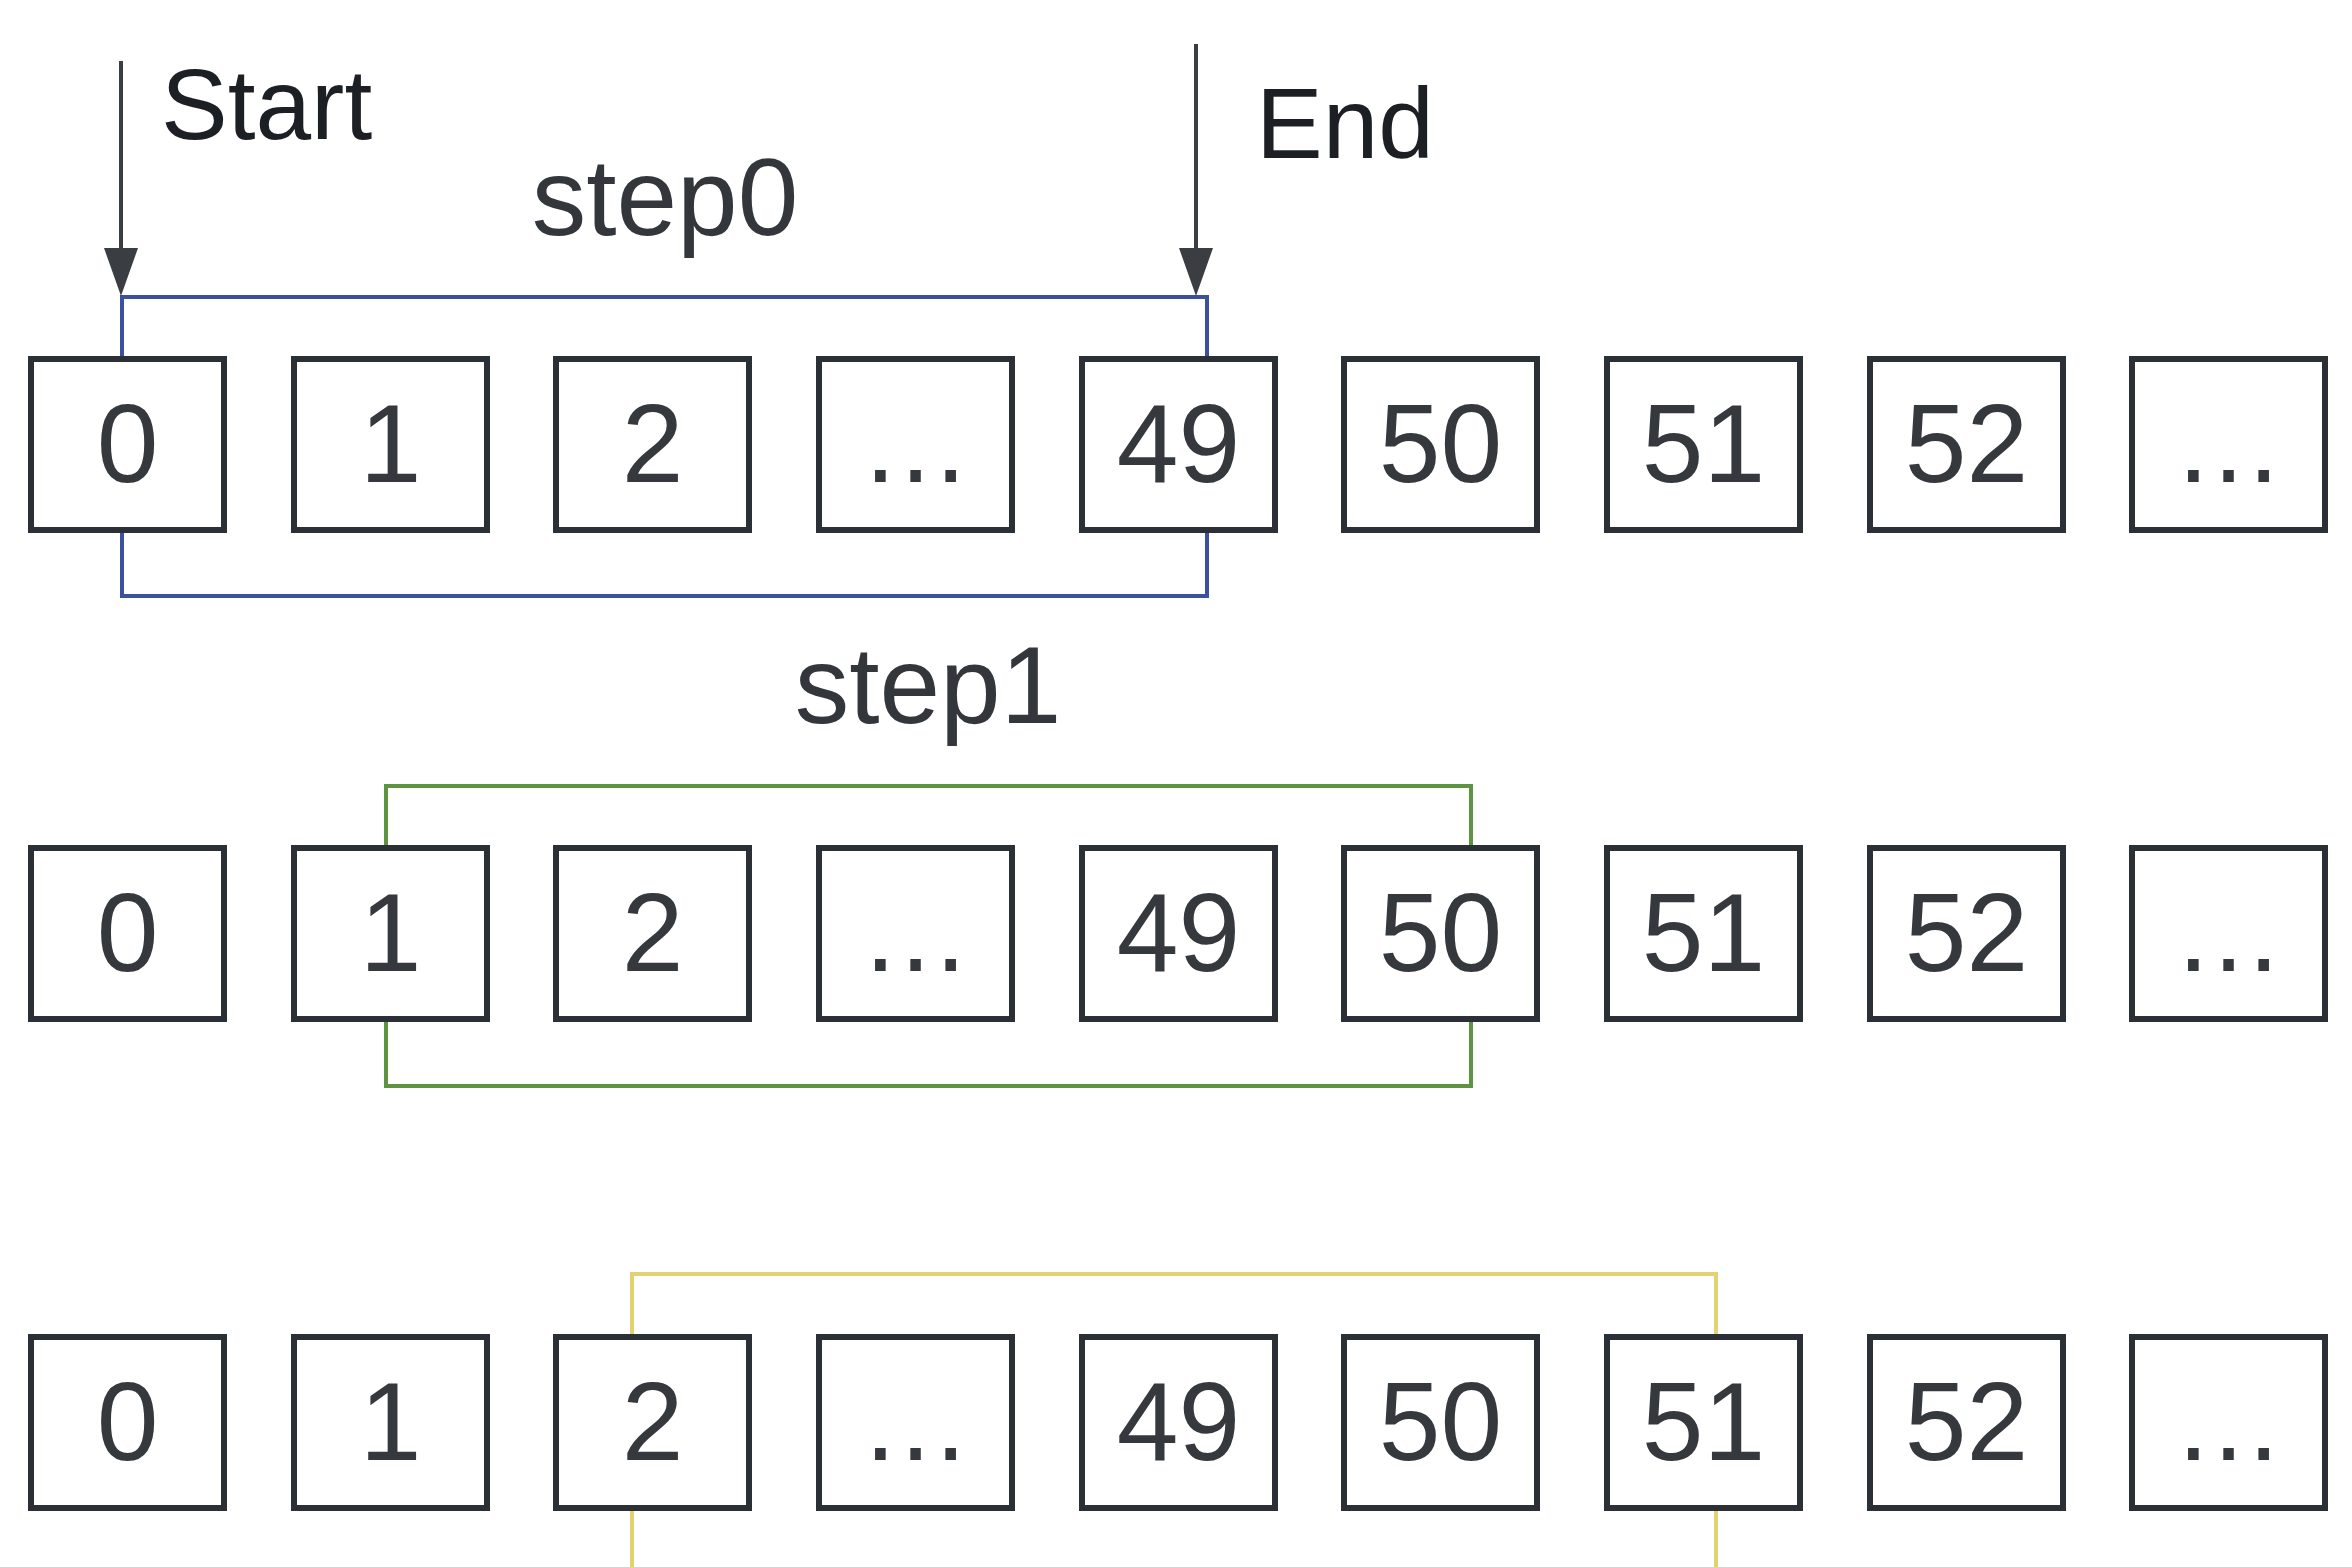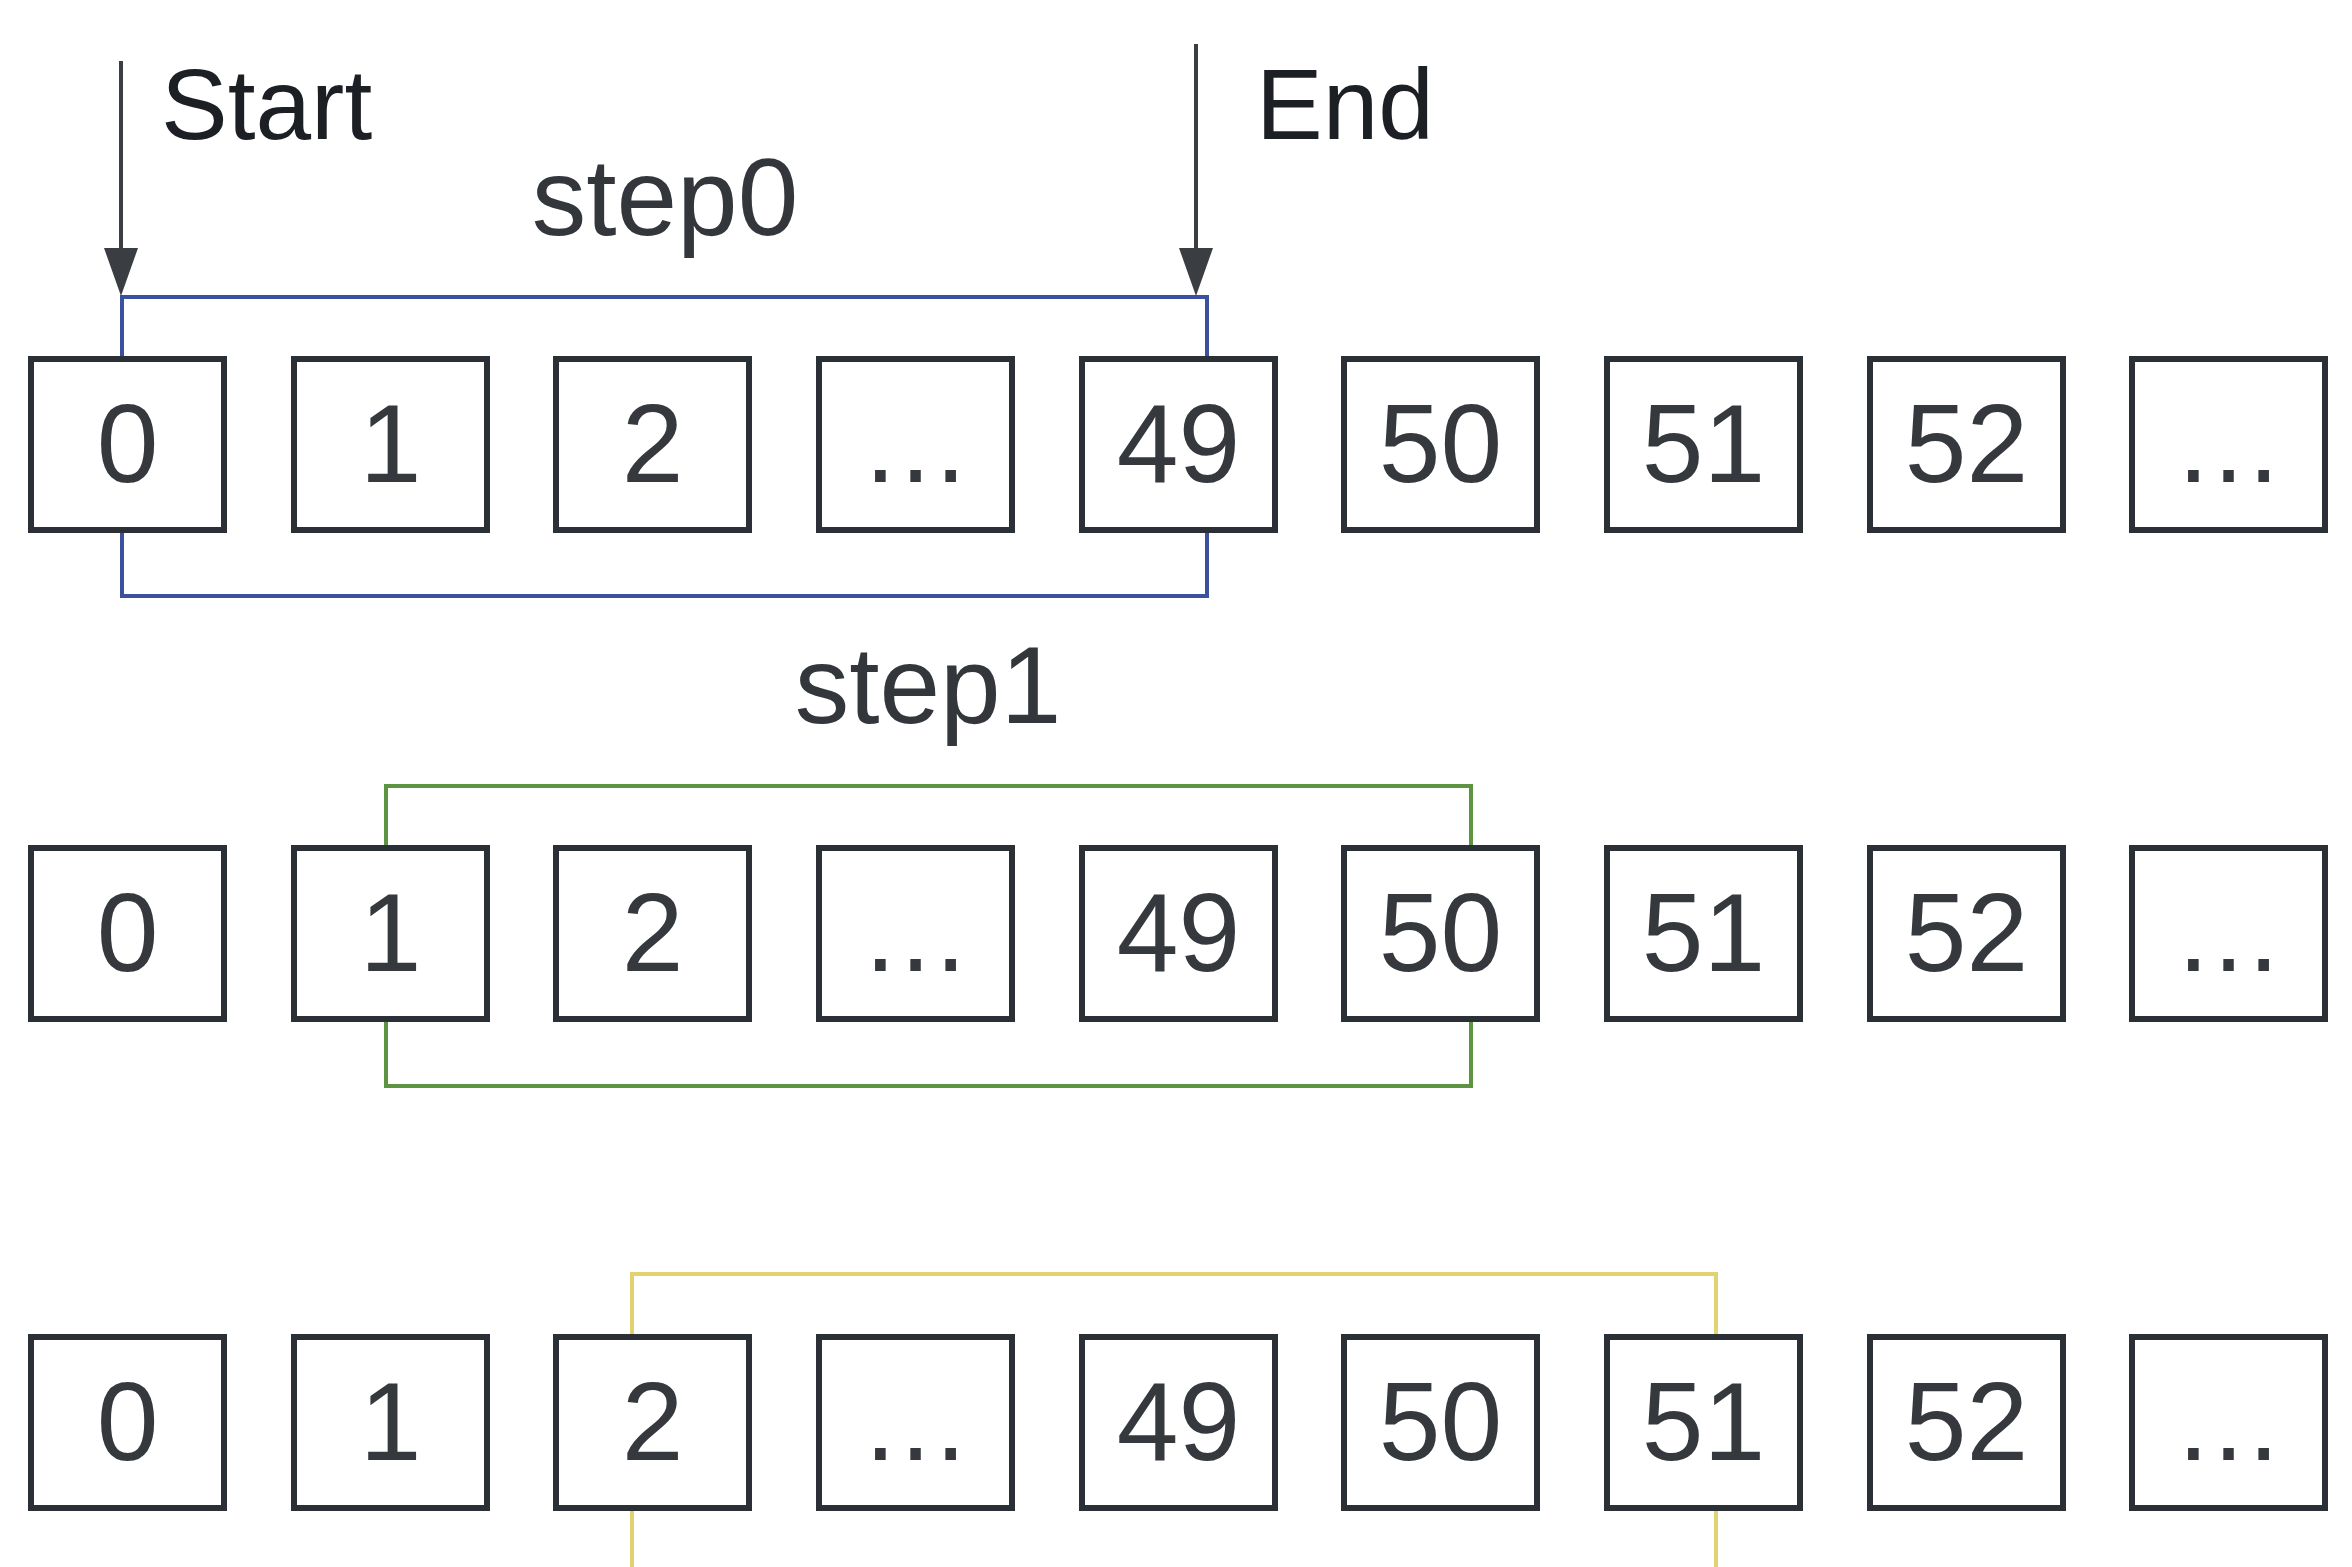--- a/index.html
+++ b/index.html
@@ -77,21 +77,21 @@
 <body>
 
 <div class="canvas">
 
   <div class="pointer-line" style="left:119px; top:30px; height:191px;"></div>
   <div class="pointer-head" style="left:104px; top:217px;"></div>
   <div class="pointer-label" style="left:161px; top:23px;">Start</div>
 
   <div class="pointer-line" style="left:1194px; top:13px; height:208px;"></div>
   <div class="pointer-head" style="left:1179px; top:217px;"></div>
-  <div class="pointer-label" style="left:1256px; top:23px;">End</div>
+  <div class="pointer-label" style="left:1256px; top:42px;">End</div>
 
   <div id="rows-root">
       <div class="row" style="top: 325px;">
         <div class="window-bracket" style="left: 120px; top: -61px; width: 1089px; height: 303px; border-color: rgb(59, 80, 158);"></div>
         <div class="step-label" style="left: 665px; top: -213px;">step0</div>
         <div class="cell" style="left: 28px;">0</div>
         <div class="cell" style="left: 291px;">1</div>
         <div class="cell" style="left: 553px;">2</div>
         <div class="cell" style="left: 816px;">…</div>
         <div class="cell" style="left: 1079px;">49</div>

